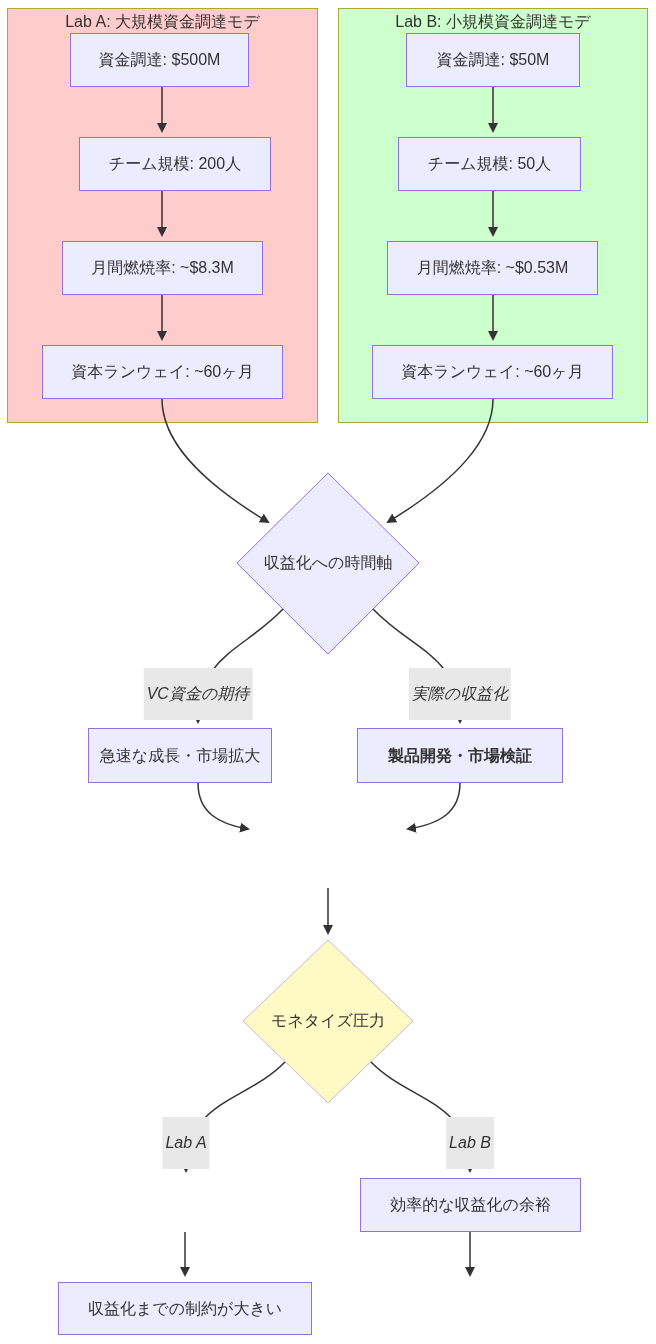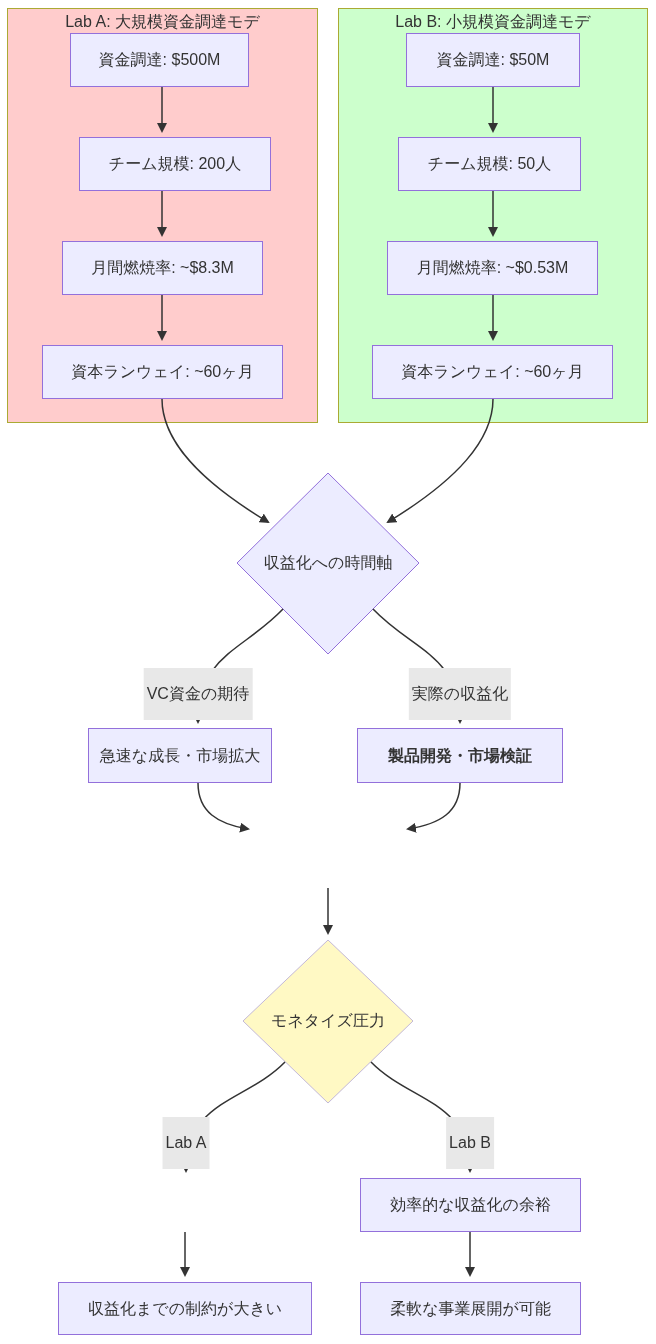--- a/index.html
+++ b/index.html
@@ -79,20 +79,21 @@
   }
   .edge-label {
     position: absolute;
     z-index: 4;
     transform: translate(-50%, -50%);
     background: var(--edge-label-bg, #e8e8e8);
     font-size: 16px;
     line-height: 20px;
     padding: 16px 3px;
     white-space: nowrap;
+    font-style: italic;
   }
 </style>
 </head>
 <body>
 
 <div class="diagram">
 
   <svg class="edge-layer" viewBox="0 0 656 1344" xmlns="http://www.w3.org/2000/svg">
     <defs>
       <marker id="arrow" viewBox="0 0 10 10" refX="8" refY="5" markerWidth="10" markerHeight="10" markerUnits="userSpaceOnUse" orient="auto-start-reverse">
@@ -148,20 +149,19 @@
 
   <div class="diamond-label" style="left:238px; top:543px; width:180px; height:40px;">収益化への時間軸</div>
   <div class="diamond-label" style="left:248px; top:1001px; width:160px; height:40px;">モネタイズ圧力</div>
 
   <div class="node" style="left:88px; top:728px; width:184px; height:55px;">急速な成長・市場拡大</div>
   <div class="node" style="left:357px; top:728px; width:206px; height:55px;font-weight:bold;">製品開発・市場検証</div>
 
 
   <div class="node" style="left:360px; top:1178px; width:221px; height:54px;">効率的な収益化の余裕</div>
   <div class="node" style="left:58px; top:1282px; width:254px; height:53px;">収益化までの制約が大きい</div>
-  <div class="node" style="left:360px; top:1282px; width:221px; height:53px;">柔軟な事業展開が可能</div>
 
   <div class="edge-label" style="left:198px; top:694px;">VC資金の期待</div>
   <div class="edge-label" style="left:460px; top:694px;">実際の収益化</div>
   <div class="edge-label" style="left:186px; top:1143px;">Lab A</div>
   <div class="edge-label" style="left:470px; top:1143px;">Lab B</div>
 
 </div>
 
 </body></html>

